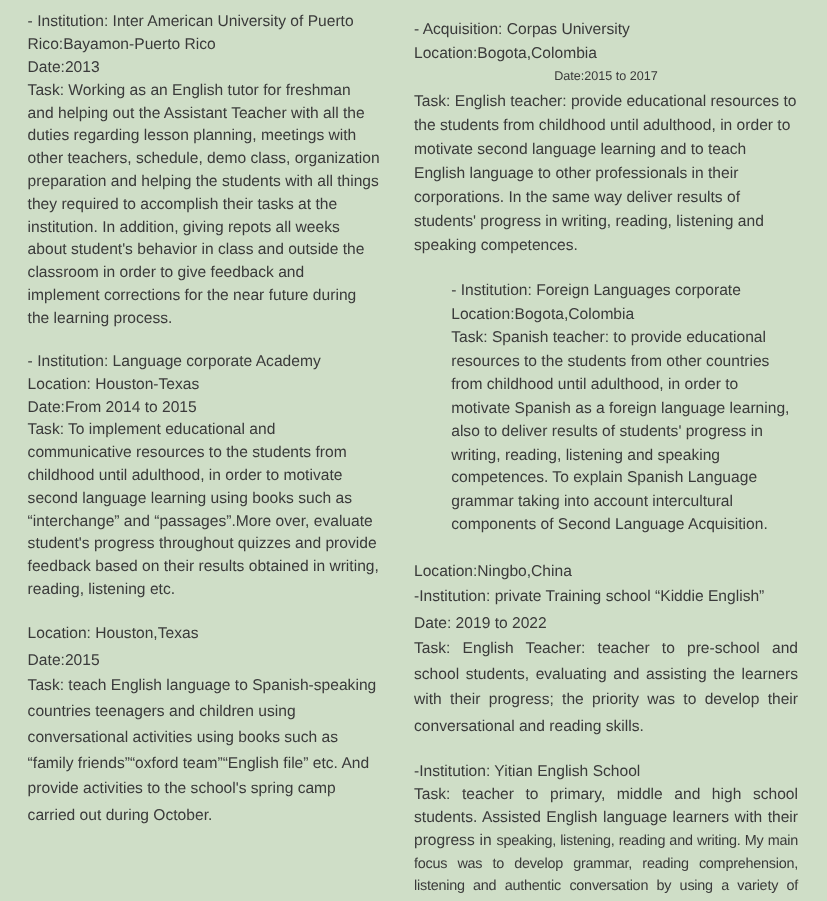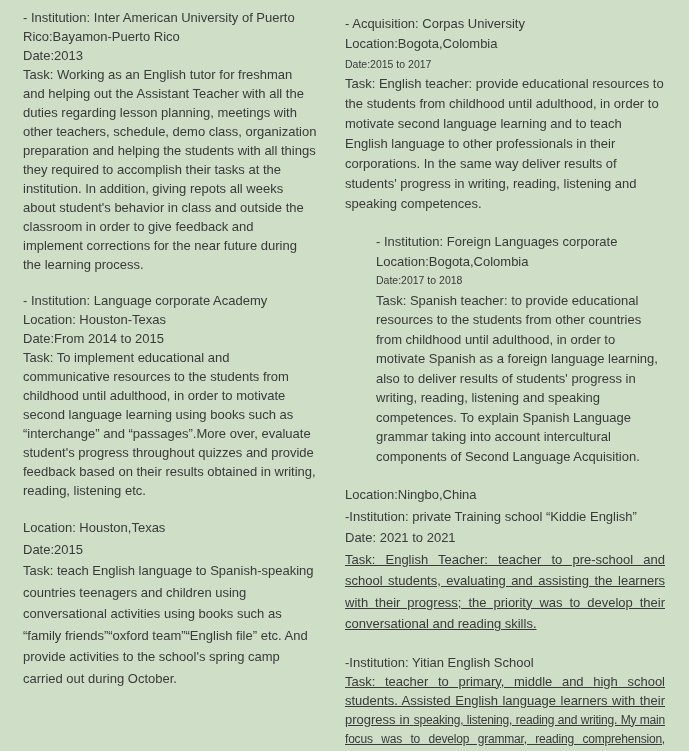--- a/index.html
+++ b/index.html
@@ -33,22 +33,22 @@
   .e1 p, .e2 p { line-height: 19px; }
   .e3 p, .e6 p { line-height: 21.5px; }
   .e4 p { line-height: 20px; }
   .e5 p { line-height: 19.5px; margin-left: 31px; }
   .e7 p { line-height: 19px; }
 
   .col-left  .entry + .entry { margin-top: 17px; }
   .col-right .entry + .entry { margin-top: 18px; }
   .col-right .e7 { margin-top: 14px; }
 
-  .date-small { font-size: 10.5px; }
-  .justify { text-align: justify; text-decoration: underline; }
+  .date-small { font-size: 10.5px; text-align: center; }
+  .justify { text-align: justify; }
   .condensed {
     font-size: 12px;
     letter-spacing: -0.2px;
     line-height: 15.5px;
   }
 </style>
 </head>
 <body>
 
 <div class="page">
@@ -81,28 +81,27 @@
     <section class="entry e4">
       <p>- Acquisition: Corpas University</p>
       <p>Location:Bogota,Colombia</p>
       <p class="date-small">Date:2015 to 2017</p>
       <p>Task: English teacher: provide educational resources to the students from childhood until adulthood, in order to motivate second language learning and to teach English language to other professionals in their corporations. In the same way deliver results of students' progress in writing, reading, listening and speaking competences.</p>
     </section>
 
     <section class="entry e5">
       <p>- Institution: Foreign Languages corporate</p>
       <p>Location:Bogota,Colombia</p>
-      <p class="date-small">Date:2017 to 2018</p>
       <p>Task: Spanish teacher: to provide educational resources to the students from other countries from childhood until adulthood, in order to motivate Spanish as a foreign language learning, also to deliver results of students' progress in writing, reading, listening and speaking competences. To explain Spanish Language grammar taking into account intercultural components of Second Language Acquisition.</p>
     </section>
 
     <section class="entry e6">
       <p>Location:Ningbo,China</p>
       <p>-Institution: private Training school “Kiddie English”</p>
-      <p>Date: 2021 to 2021</p>
+      <p>Date: 2019 to 2022</p>
       <p class="justify">Task: English Teacher: teacher to pre-school and school students, evaluating and assisting the learners with their progress; the priority was to develop their conversational and reading skills.</p>
     </section>
 
     <section class="entry e7">
       <p>-Institution: Yitian English School</p>
       <p class="justify"><span>Task: teacher to primary, middle and high school students. Assisted English language learners with their progress in</span> <span class="condensed">speaking, listening, reading and writing. My main focus was to develop grammar, reading comprehension, listening and authentic conversation by using a variety of interactive techniques to achieve progress.</span></p>
     </section>
 
   </div>
 

